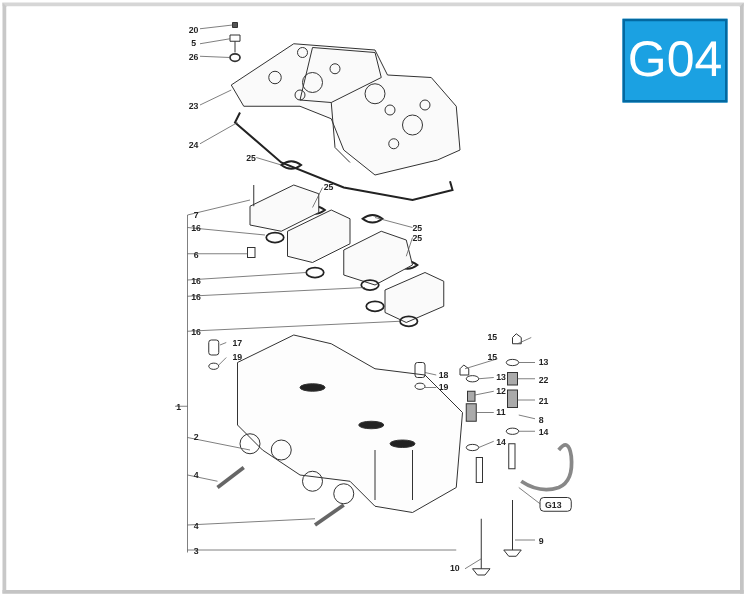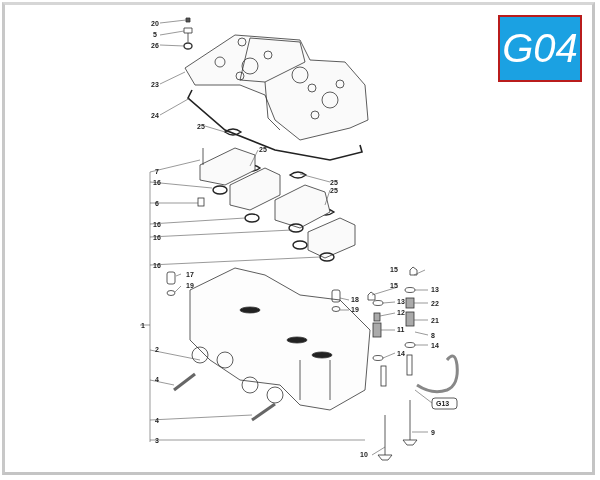--- a/index.html
+++ b/index.html
@@ -8,24 +8,23 @@
       font-family: "Liberation Sans", sans-serif;
     }
     .frame {
       position: absolute; left: 2px; top: 2px; width: 593px; height: 473px;
       border-left: 3px solid #c8c8c8; border-top: 3px solid #d6d6d6;
       border-right: 3px solid #c4c4c4; border-bottom: 3px solid #c4c4c4;
       box-sizing: border-box; background: #fff;
     }
     .badge {
       position: absolute; left: 498px; top: 15px; width: 84px; height: 67px;
-      background: #1ba1e2; border: 2px solid #b91c1c; box-sizing: border-box;
+      background: #1ba1e2; border: 2px solid #0369a1; box-sizing: border-box;
       color: #fff; font-size: 40px; display: flex; align-items: center; justify-content: center;
       letter-spacing: 0px;
-      font-style: italic;
     }
     svg.diagram { position: absolute; left: 0; top: 0; }
     .lbl { font-family: "Liberation Sans", sans-serif; font-size: 7px; font-weight: bold; fill: #222; }
     .ref { font-family: "Liberation Sans", sans-serif; font-size: 7px; font-weight: bold; fill: #222; }
   </style>
 </head>
 <body>
 
 <div class="frame"></div>
 

